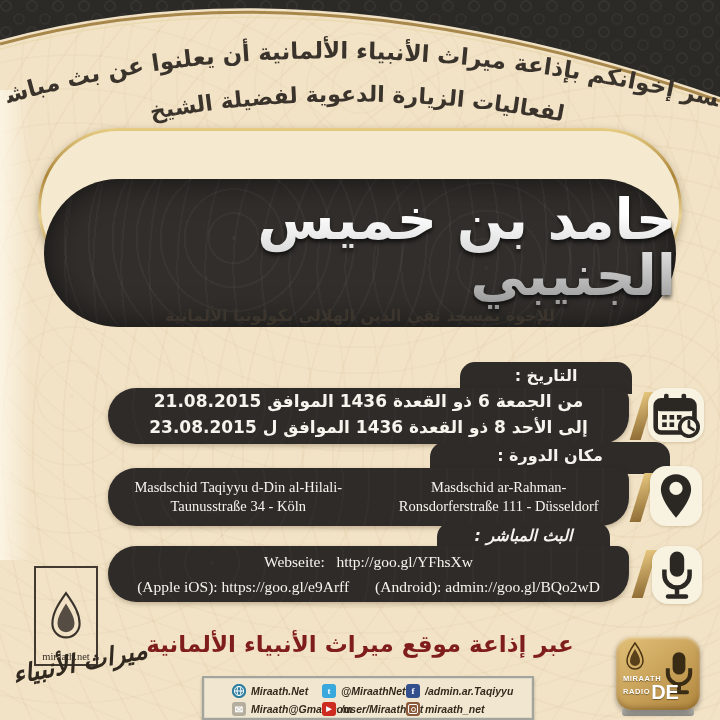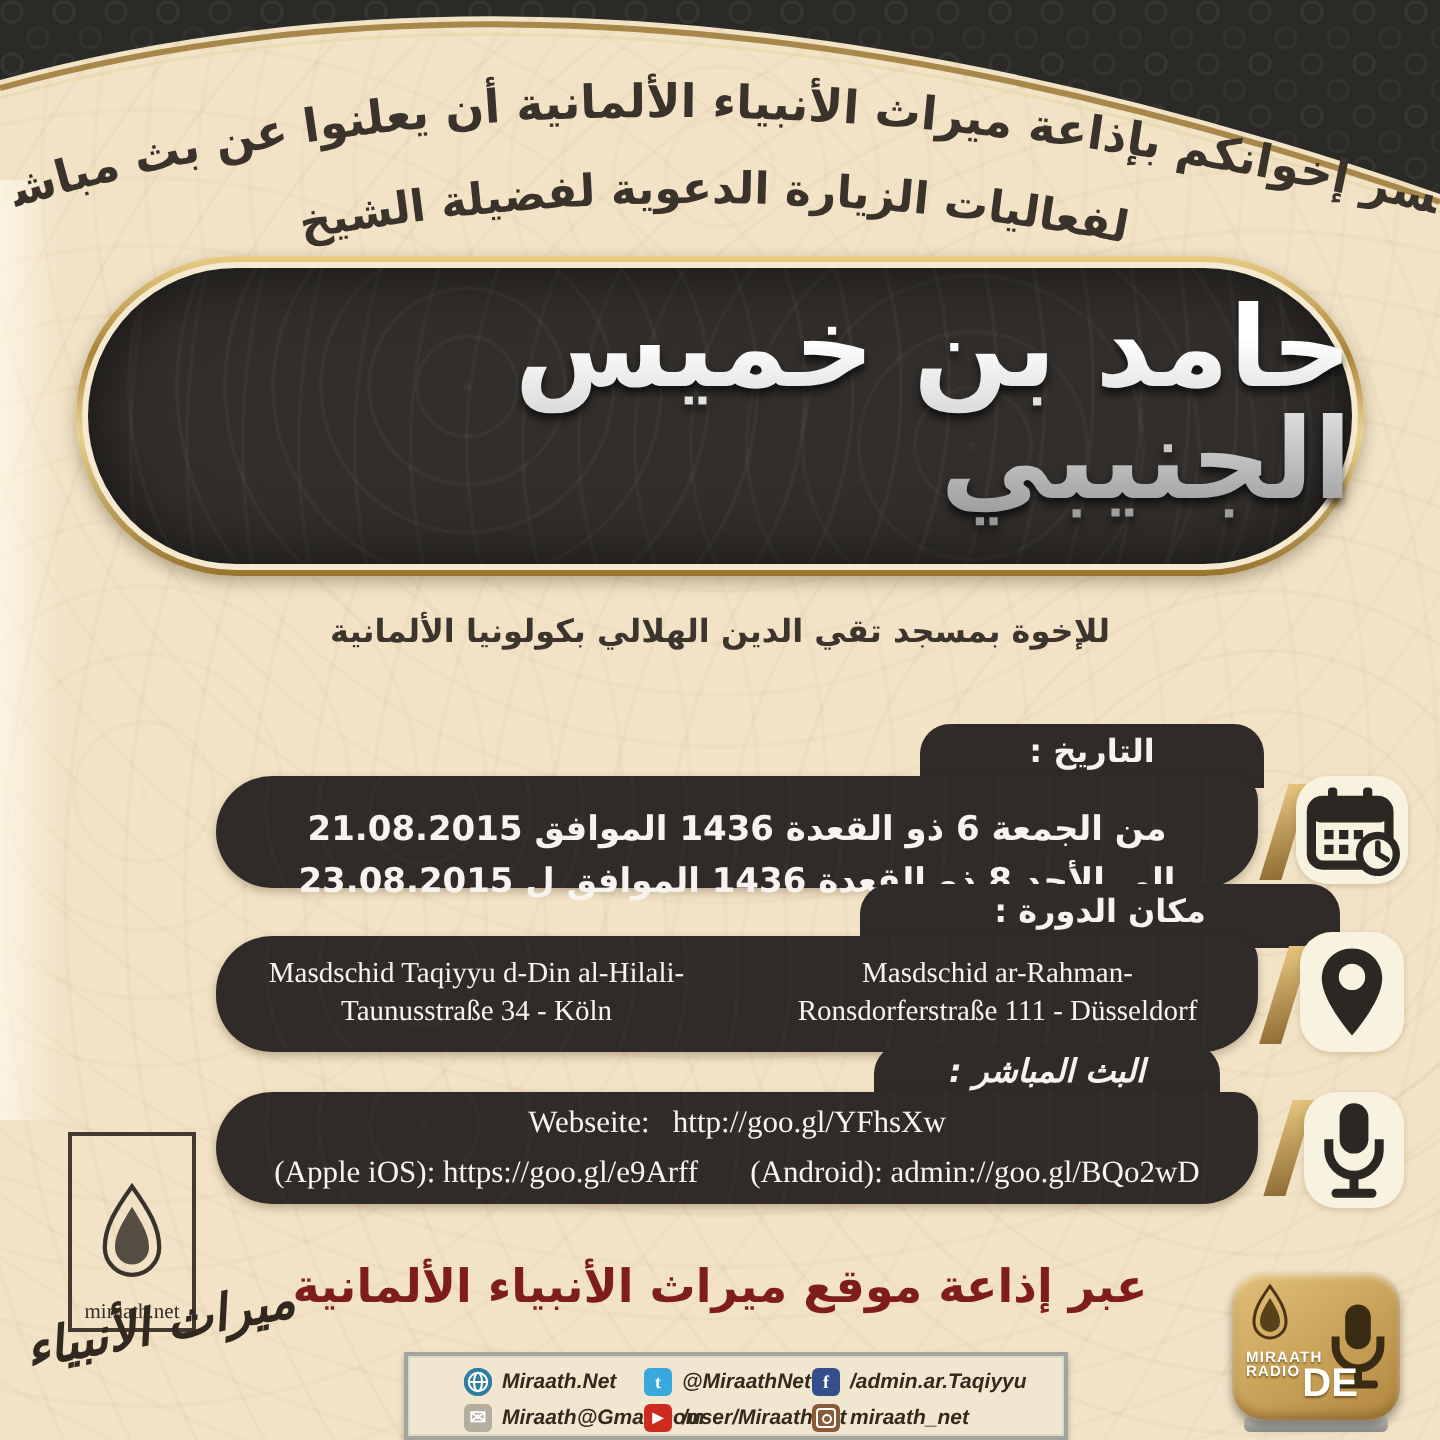--- a/index.html
+++ b/index.html
@@ -22,21 +22,21 @@
 
   
   .plate{position:absolute;left:38px;top:128px;width:644px;height:160px;border-radius:80px;
     background:linear-gradient(180deg,#e7cc84,#ab8438 30%,#e8d190 55%,#97742f);
     padding:3px;box-sizing:border-box;box-shadow:0 3px 8px rgba(70,50,20,.35);}
   .plate-gap{width:100%;height:100%;border-radius:77px;background:#f5e9cf;padding:3px;box-sizing:border-box;}
   .plate-in{width:100%;height:100%;border-radius:74px;background:#312e2b;
     background-image:repeating-radial-gradient(circle at 30% 40%, rgba(255,255,255,.035) 0 2px, transparent 2px 24px),
                      repeating-radial-gradient(circle at 70% 60%, rgba(255,255,255,.03) 0 2px, transparent 2px 28px);
     box-shadow:inset 0 0 34px rgba(0,0,0,.6);
-    display:flex;align-items:center;justify-content:center;}
+    display:flex;align-items:center;justify-content:center;margin-top:45px;}
   .sheikh{direction:rtl;font-size:56px;font-weight:bold;line-height:1;padding-bottom:10px;
     background:linear-gradient(180deg,#ffffff 18%,#d8d8d8 52%,#8e8e8e 100%);
     -webkit-background-clip:text;background-clip:text;color:transparent;
     filter:drop-shadow(0 3px 2px rgba(0,0,0,.65));}
 
   .audience{position:absolute;left:0;top:306px;width:720px;text-align:center;direction:rtl;
     font-size:16px;font-weight:bold;color:#3b352d;}
   .closing{position:absolute;left:0;top:631px;width:720px;text-align:center;direction:rtl;
     font-size:23px;font-weight:bold;color:#7f1d1d;}
 
@@ -48,21 +48,21 @@
   .tab-loc{left:430px;top:442px;width:240px;}
   .tab-bc{left:437px;top:522px;width:173px;font-style:italic;}
 
   .sec{position:absolute;left:108px;width:521px;background:#2e2b28;color:#f7f4ee;
     border-radius:28px 12px 28px 28px;box-shadow:0 2px 5px rgba(70,50,20,.3);
     background-image:repeating-radial-gradient(circle at 20% 30%, rgba(255,255,255,.02) 0 2px, transparent 2px 26px);}
   .sec-date{top:388px;height:56px;}
   .sec-loc{top:468px;height:58px;}
   .sec-bc{top:546px;height:56px;}
 
-  .date-lines{direction:rtl;text-align:center;font-size:17px;font-weight:bold;line-height:26px;padding-top:14px;}
+  .date-lines{direction:rtl;text-align:center;font-size:17px;font-weight:bold;line-height:26px;padding-top:0;}
   .venues{display:flex;height:100%;align-items:center;font-family:"Liberation Serif",serif;font-size:14.5px;line-height:19px;}
   .venue{flex:1;text-align:center;padding:0 4px;}
   .bc-lines{font-family:"Liberation Serif",serif;font-size:15.5px;line-height:25px;text-align:center;padding-top:3px;}
   .bc-l2{display:flex;justify-content:center;gap:26px;}
 
   .stripe{position:absolute;width:11px;background:linear-gradient(165deg,#e6c67e,#8e6c34);transform:skewX(-17deg);}
   .stripe-date{left:637px;top:392px;height:48px;}
   .stripe-loc{left:637px;top:473px;height:49px;}
   .stripe-bc{left:639px;top:550px;height:48px;}
 
@@ -101,21 +101,21 @@
 
   
   .app{position:absolute;left:616px;top:636px;width:84px;height:74px;border-radius:16px;
     background:linear-gradient(145deg,#e2c078,#b2873e);
     box-shadow:inset 0 2px 3px rgba(255,255,255,.55), inset 0 -3px 5px rgba(90,60,20,.4), 0 3px 5px rgba(0,0,0,.35);}
   .app-base{position:absolute;left:622px;top:708px;width:72px;height:8px;border-radius:3px;
     background:linear-gradient(180deg,#d8d6d0,#8f8d87);}
   .app-text{position:absolute;left:7px;bottom:8px;color:#fff;line-height:1;
     font-family:"Liberation Sans",sans-serif;font-weight:bold;text-shadow:0 1px 1px rgba(70,45,10,.6);margin-top:16px;}
   .app-t1{font-size:7.5px;letter-spacing:.6px;}
-  .app-row{display:flex;align-items:flex-start;gap:1px;}
+  .app-row{display:flex;align-items:center;gap:1px;}
   .app-t2{font-size:7.5px;letter-spacing:.6px;padding-bottom:1px;}
   .app-de{font-size:20px;}
 </style>
 </head>
 <body>
 
 <div class="stage">
   <div class="left-light"></div>
 
   <svg class="arc" width="720" height="150" viewBox="0 0 720 150">

